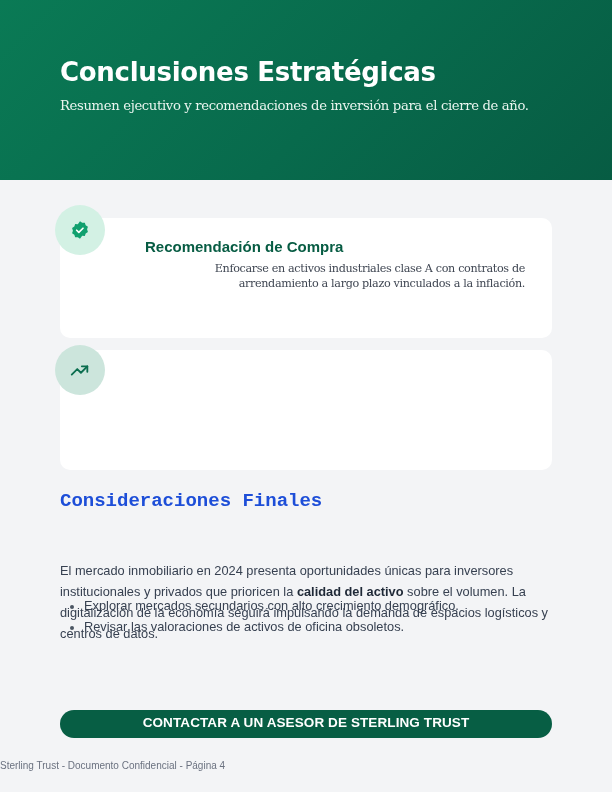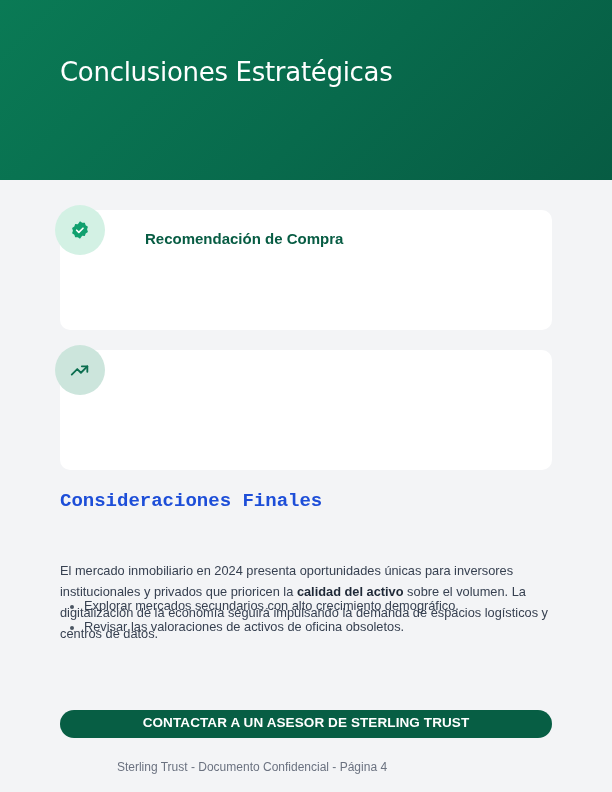--- a/index.html
+++ b/index.html
@@ -9,21 +9,21 @@
       font-family: "Liberation Sans", sans-serif;
       position: relative;
     }
     .hero {
       position: absolute; left: 0; top: 0; width: 612px; height: 180px;
       background: linear-gradient(135deg, #0a7a55 0%, #086a4c 55%, #075c43 100%);
     }
     .hero-title {
       position: absolute; left: 60px; top: 57px;
       font-family: "DejaVu Sans", sans-serif;
-      font-weight: normal; font-size: 26px; color: #ffffff;
+      font-weight: bold; font-size: 26px; color: #ffffff;
       letter-spacing: -0.3px;
     }
     .hero-subtitle {
       position: absolute; left: 60px; top: 98px;
       font-family: "DejaVu Serif", serif;
       font-size: 13.2px; color: #e9f5ef;
       letter-spacing: -0.35px;
     }
     .card {
       position: absolute; left: 60px; width: 492px; height: 120px;
@@ -65,33 +65,35 @@
     }
     .cta {
       position: absolute; left: 60px; top: 710px; width: 492px; height: 28px;
       background: #075e44; border-radius: 20px; border: none;
       color: #ffffff; font-family: "Liberation Sans", sans-serif;
       font-weight: bold; font-size: 13.5px; letter-spacing: 0.1px;
       display: flex; align-items: center; justify-content: center;
       padding-bottom: 3px;
     }
     .footer {
-      position: absolute; left: 0; top: 760px; width: 504px; text-align: center;
-      font-size: 12px; color: #6b7280;
+      position: absolute; left: 0; top: 760px; width: 504px; text-align: left;
+      font-size: 10px; color: #6b7280;
     }
   </style>
 </head>
 <body>
 
 <div class="hero">
   <h1 class="hero-title">Conclusiones Estratégicas</h1>
+  <p class="hero-subtitle">Resumen ejecutivo y recomendaciones de inversión para el cierre de año.</p>
 </div>
 
-<div class="card" style="top:210px;text-align:right;">
+<div class="card" style="top:218px;text-align:right;">
   <div class="card-title">Recomendación de Compra</div>
+  <div class="card-desc">Enfocarse en activos industriales clase A con contratos de arrendamiento a largo plazo vinculados a la inflación.</div>
 </div>
 <div class="card-icon-wrap" style="top:205px; background:#d3f1e4;">
   <svg width="20" height="20" viewBox="0 0 24 24">
     <path fill="#10a06e" d="M12 1.5l2.6 1.9 3.2-.2 1 3.1 2.7 1.8-1 3.1 1 3.1-2.7 1.8-1 3.1-3.2-.2L12 22.5l-2.6-1.9-3.2.2-1-3.1-2.7-1.8 1-3.1-1-3.1 2.7-1.8 1-3.1 3.2.2z"></path>
     <path d="M8 12.3l2.6 2.6 5-5" fill="none" stroke="#ffffff" stroke-width="2" stroke-linecap="round" stroke-linejoin="round"></path>
   </svg>
 </div>
 
 <div class="card" style="top:350px;">
 </div>

